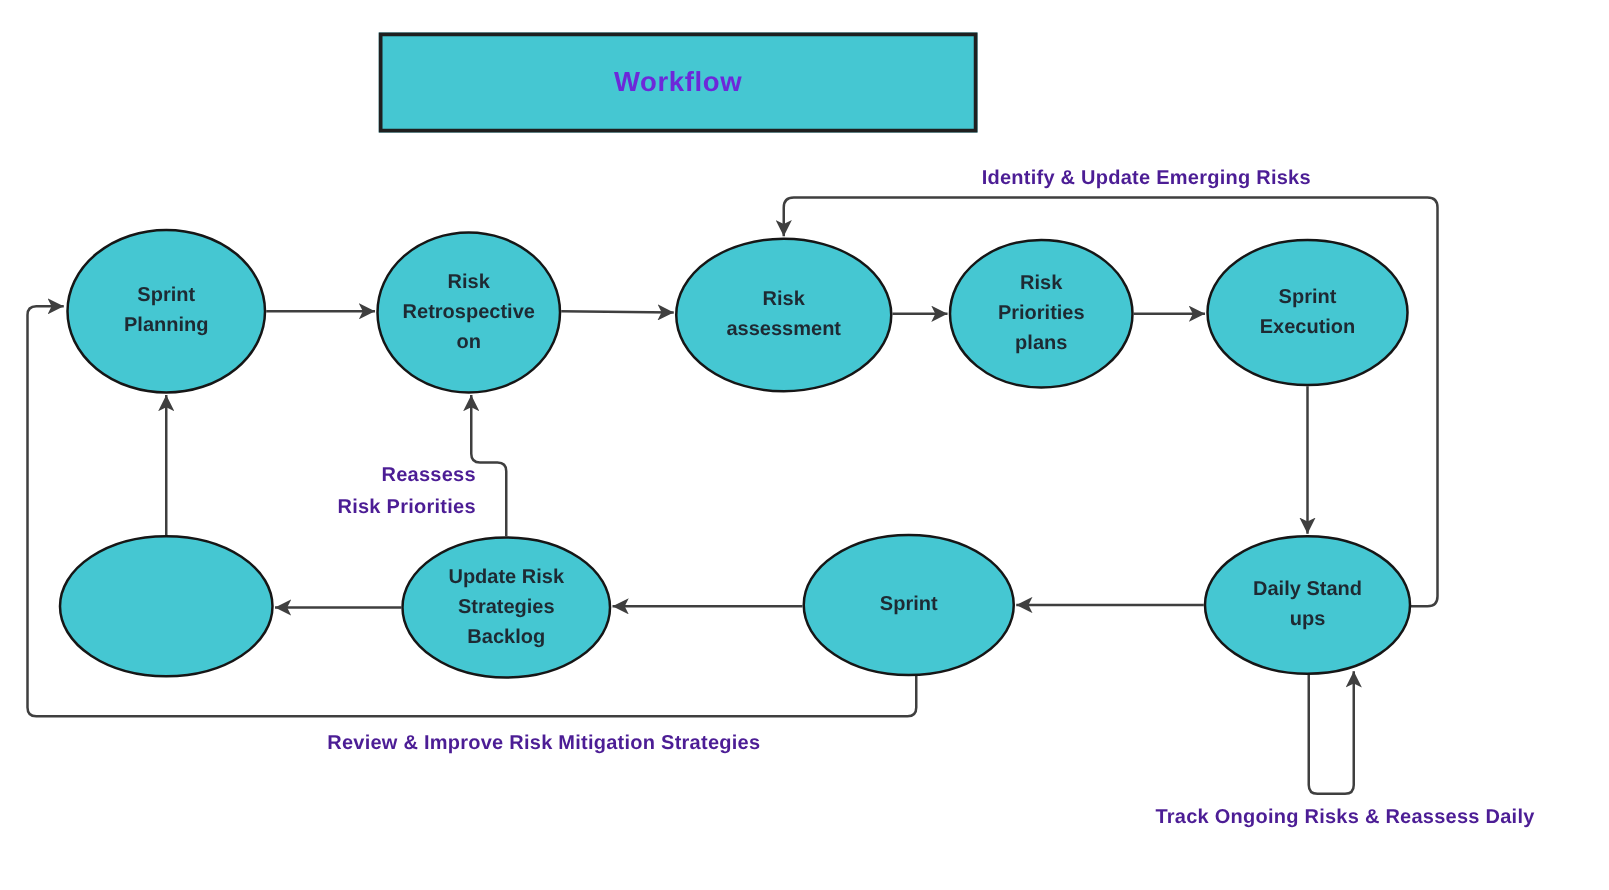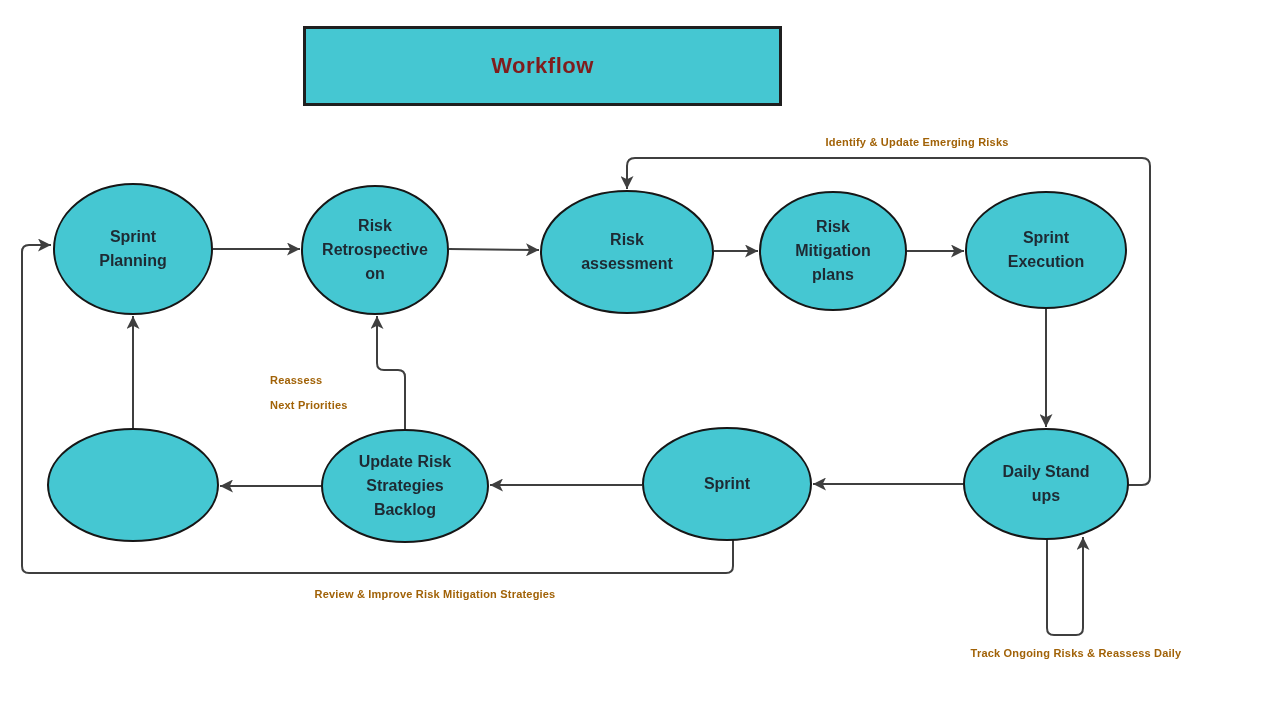--- a/index.html
+++ b/index.html
@@ -38,41 +38,42 @@
     height: 80px;
     background: #45c7d2;
     border: 3px solid #1f1f1f;
     box-sizing: border-box;
     display: flex;
     align-items: center;
     justify-content: center;
     font-size: 22px;
     font-weight: 700;
     letter-spacing: 0.5px;
-    color: #7f1d1d;
+    color: #6d28d9;
   }
   .node-label {
     position: absolute;
     transform: translate(-50%, -50%);
     text-align: center;
     font-size: 16px;
     font-weight: 700;
     line-height: 24px;
     color: #1e2a33;
     pointer-events: none;
   }
   .node-label span { display: block; }
   .edge-label {
     position: absolute;
-    font-size: 11px;
+    font-size: 16px;
     font-weight: 700;
     line-height: 25px;
     letter-spacing: 0.2px;
-    color: #a16207;
+    color: #4c1d95;
     white-space: nowrap;
+    text-align: right;
   }
   .edge-label.centered { transform: translateX(-50%); }
   .edge-label span { display: block; }
 </style>
 </head>
 <body>
 
 <div id="stage">
 
   <svg id="diagram-svg" width="1287" height="712" viewBox="0 0 1287 712">
@@ -119,21 +120,21 @@
     <span>Risk</span>
     <span>Retrospective</span>
     <span>on</span>
   </div>
   <div class="node-label" style="left:627px;top:252px;width:150px">
     <span>Risk</span>
     <span>assessment</span>
   </div>
   <div class="node-label" style="left:833px;top:251px;width:120px">
     <span>Risk</span>
-    <span>Mitigation</span>
+    <span>Priorities</span>
     <span>plans</span>
   </div>
   <div class="node-label" style="left:1046px;top:250px;width:140px">
     <span>Sprint</span>
     <span>Execution</span>
   </div>
   <div class="node-label" style="left:1046px;top:484px;width:140px">
     <span>Daily Stand</span>
     <span>ups</span>
   </div>
@@ -142,18 +143,18 @@
   </div>
   <div class="node-label" style="left:405px;top:486px;width:146px">
     <span>Update Risk</span>
     <span>Strategies</span>
     <span>Backlog</span>
   </div>
 
   <div class="edge-label centered" style="left:917px;top:130px">Identify &amp; Update Emerging Risks</div>
   <div class="edge-label" style="left:270px;top:368px">
     <span>Reassess</span>
-    <span>Next Priorities</span>
+    <span>Risk Priorities</span>
   </div>
   <div class="edge-label centered" style="left:1076px;top:641px">Track Ongoing Risks &amp; Reassess Daily</div>
   <div class="edge-label centered" style="left:435px;top:582px">Review &amp; Improve Risk Mitigation Strategies</div>
 
 </div>
 
 </body></html>

